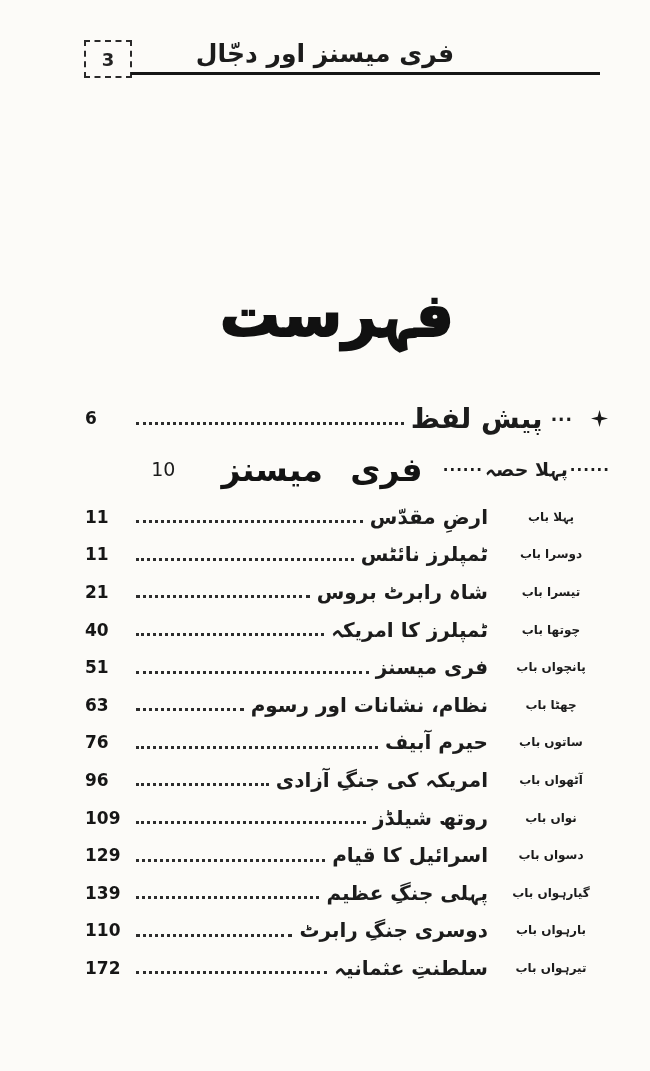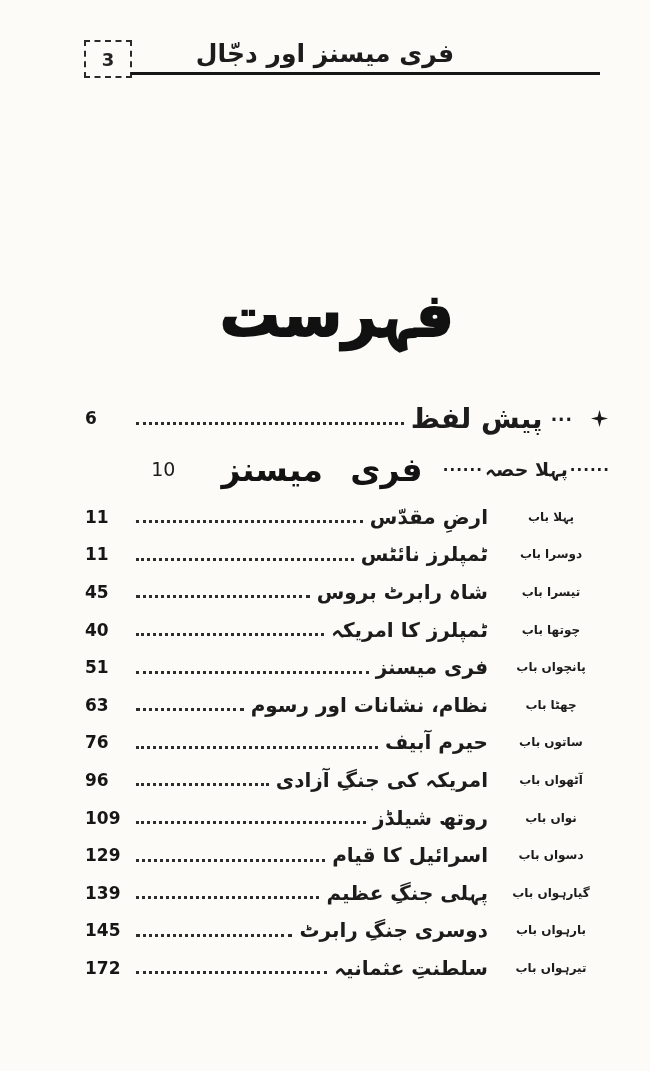--- a/index.html
+++ b/index.html
@@ -138,21 +138,21 @@
   <div class="row ch-row">
     <span class="col-chapter">دوسرا باب</span>
     <span class="col-title">ٹمپلرز نائٹس</span>
     <span class="dots"></span>
     <span class="col-page">11</span>
   </div>
   <div class="row ch-row">
     <span class="col-chapter">تیسرا باب</span>
     <span class="col-title">شاہ رابرٹ بروس</span>
     <span class="dots"></span>
-    <span class="col-page">45</span>
+    <span class="col-page">21</span>
   </div>
   <div class="row ch-row">
     <span class="col-chapter">چوتھا باب</span>
     <span class="col-title">ٹمپلرز کا امریکہ</span>
     <span class="dots"></span>
     <span class="col-page">40</span>
   </div>
   <div class="row ch-row">
     <span class="col-chapter">پانچواں باب</span>
     <span class="col-title">فری میسنز</span>
@@ -192,21 +192,21 @@
   <div class="row ch-row">
     <span class="col-chapter">گیارہواں باب</span>
     <span class="col-title">پہلی جنگِ عظیم</span>
     <span class="dots"></span>
     <span class="col-page">139</span>
   </div>
   <div class="row ch-row">
     <span class="col-chapter">بارہواں باب</span>
     <span class="col-title">دوسری جنگِ رابرٹ</span>
     <span class="dots"></span>
-    <span class="col-page">145</span>
+    <span class="col-page">110</span>
   </div>
   <div class="row ch-row">
     <span class="col-chapter">تیرہواں باب</span>
     <span class="col-title">سلطنتِ عثمانیہ</span>
     <span class="dots"></span>
     <span class="col-page">172</span>
   </div>
 
 </div>
 

